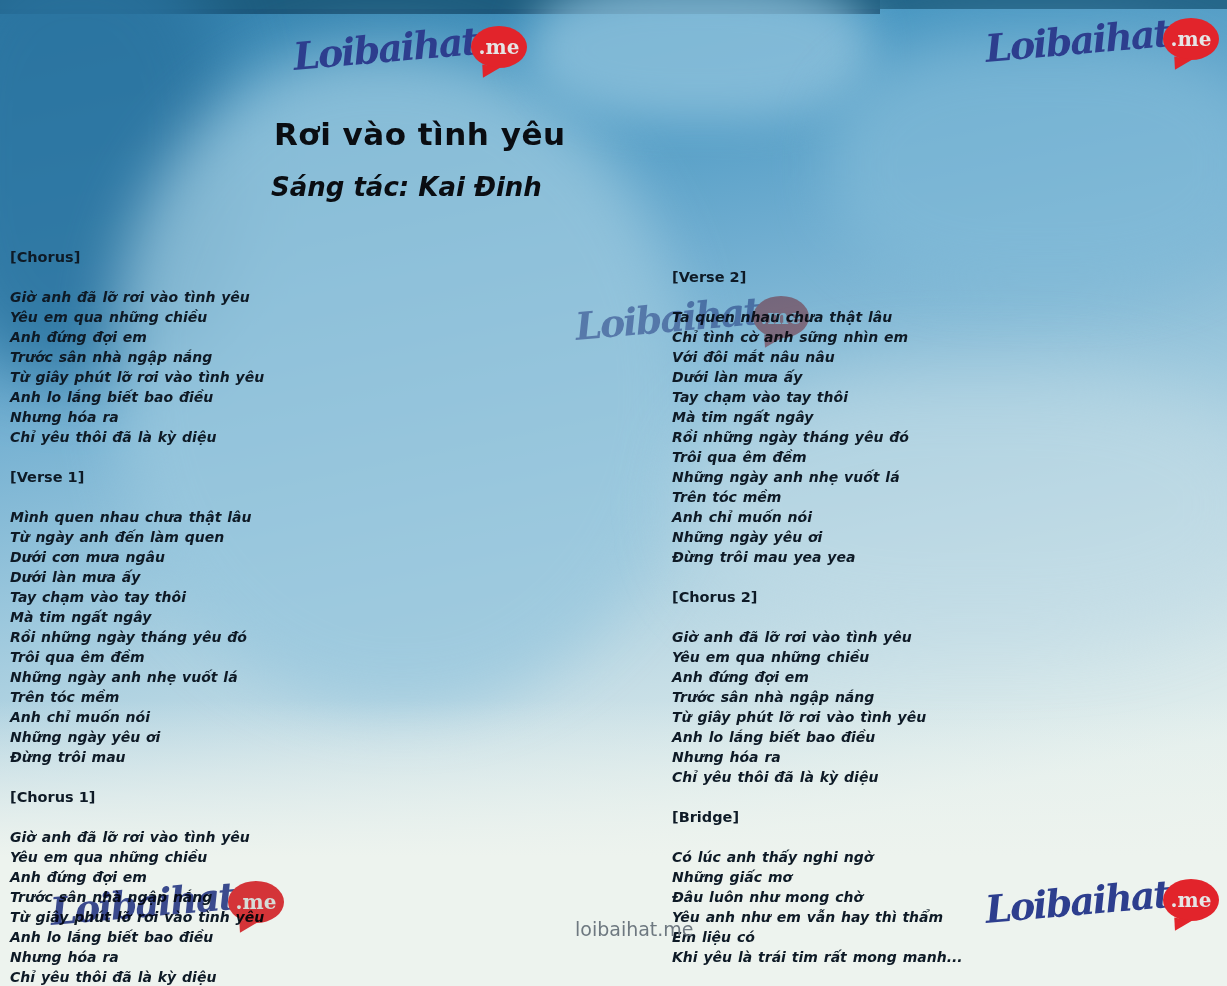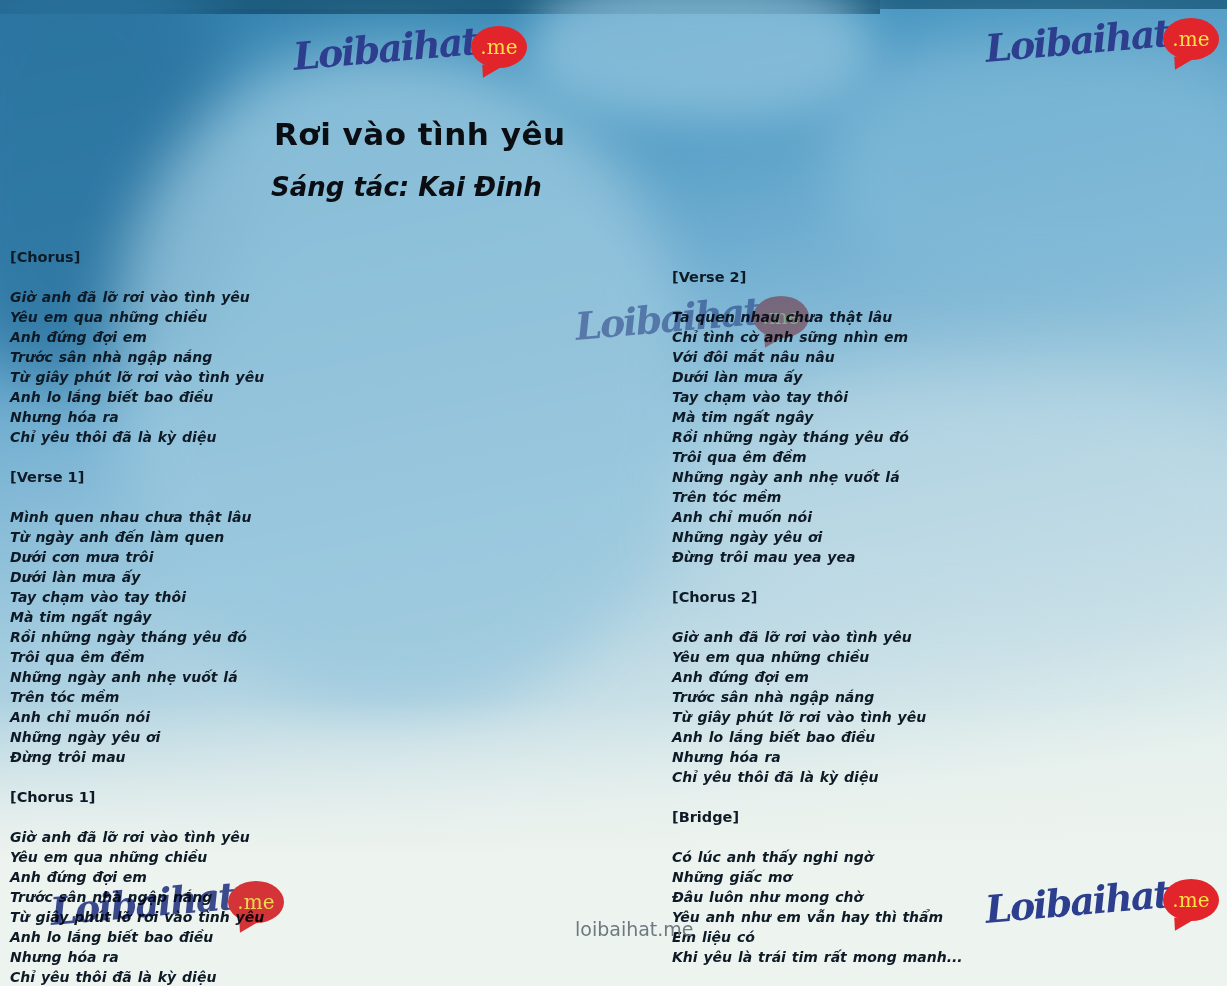--- a/index.html
+++ b/index.html
@@ -22,21 +22,21 @@
   
   .logo{position:absolute;display:flex;align-items:flex-start;z-index:4;}
   .logo-word{
     font-family:"DejaVu Serif",serif;font-style:italic;font-weight:700;
     font-size:38px;line-height:1;color:var(--brand-blue);
     letter-spacing:-2px;transform:rotate(-5deg);white-space:nowrap;
   }
   .logo-bubble{
     position:relative;display:inline-flex;align-items:center;justify-content:center;
     width:56px;height:42px;background:var(--brand-red);border-radius:50%;
-    color:#fde047;font-family:"DejaVu Serif",serif;font-weight:400;font-size:20px;
+    color:#e5e5e5;font-family:"DejaVu Serif",serif;font-weight:700;font-size:20px;
     margin-left:-6px;transform:translateY(-4px);text-align:right;
   }
   .logo-bubble::after{
     content:"";position:absolute;left:10px;bottom:-11px;width:0;height:0;
     border-style:solid;border-width:13px 15px 0 3px;
     border-color:var(--brand-red) transparent transparent transparent;
     transform:rotate(10deg);
   }
   .logo-top-center{left:293px;top:30px;}
   .logo-top-right{left:985px;top:22px;}
@@ -128,21 +128,21 @@
         <div class="line">Trước sân nhà ngập nắng</div>
         <div class="line">Từ giây phút lỡ rơi vào tình yêu</div>
         <div class="line">Anh lo lắng biết bao điều</div>
         <div class="line">Nhưng hóa ra</div>
         <div class="line">Chỉ yêu thôi đã là kỳ diệu</div>
       </div>
       <div class="section">
         <div class="sec-header">[Verse 1]</div>
         <div class="line">Mình quen nhau chưa thật lâu</div>
         <div class="line">Từ ngày anh đến làm quen</div>
-        <div class="line">Dưới cơn mưa trôi</div>
+        <div class="line">Dưới cơn mưa ngâu</div>
         <div class="line">Dưới làn mưa ấy</div>
         <div class="line">Tay chạm vào tay thôi</div>
         <div class="line">Mà tim ngất ngây</div>
         <div class="line">Rồi những ngày tháng yêu đó</div>
         <div class="line">Trôi qua êm đềm</div>
         <div class="line">Những ngày anh nhẹ vuốt lá</div>
         <div class="line">Trên tóc mềm</div>
         <div class="line">Anh chỉ muốn nói</div>
         <div class="line">Những ngày yêu ơi</div>
         <div class="line">Đừng trôi mau</div>

